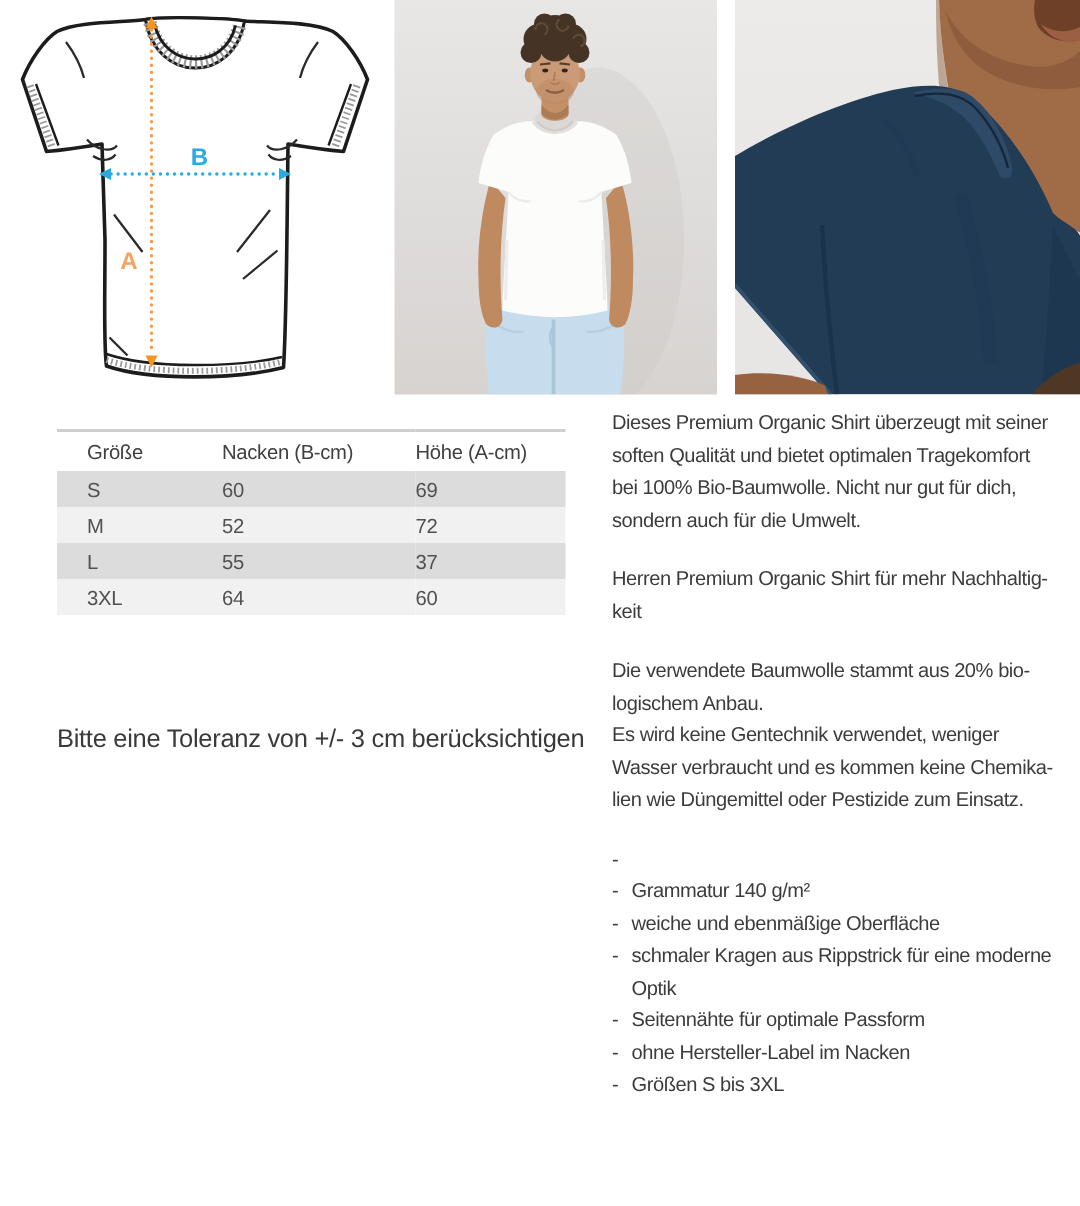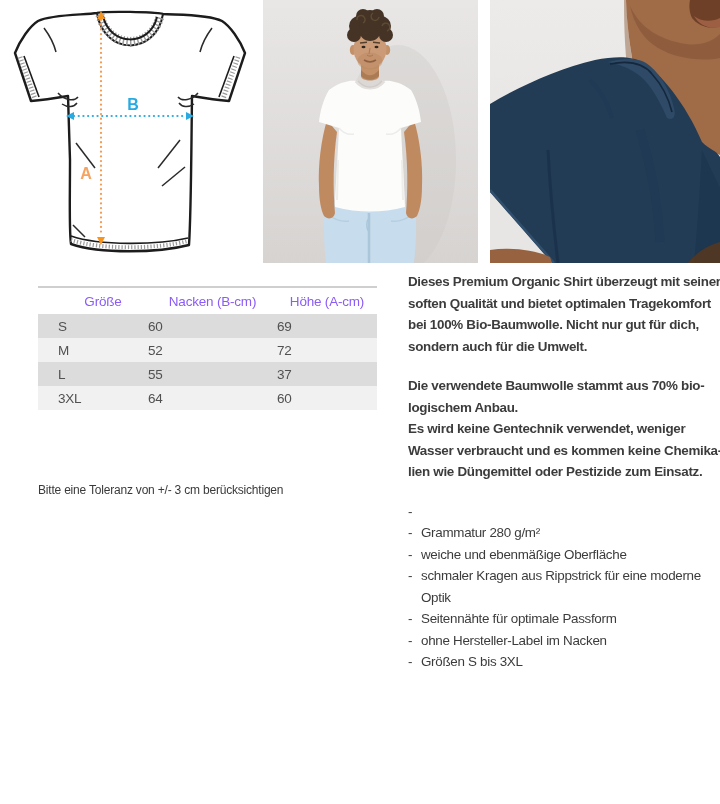--- a/index.html
+++ b/index.html
@@ -10,32 +10,32 @@
   #diagram{position:absolute;left:0;top:0;width:258px;height:262px;}
   #photo-model{position:absolute;left:263px;top:0;width:215px;height:263px;
                background:linear-gradient(#e9e7e6,#d6d3d1);overflow:hidden;}
   #photo-closeup{position:absolute;left:490px;top:0;width:230px;height:263px;
                background:linear-gradient(#edebe9,#e5e3e1);overflow:hidden;}
   #photo-model svg,#photo-closeup svg,#diagram svg{display:block;}
 
   
   #size-table{position:absolute;left:38px;top:286px;width:339px;border-collapse:collapse;
               table-layout:fixed;font-size:13.5px;letter-spacing:-0.2px;border-top:2px solid #cfcfcf;}
-  #size-table th{font-weight:400;color:#8b5cf6;text-align:center;height:26px;vertical-align:middle;padding:0;}
+  #size-table th{font-weight:400;color:#404040;text-align:left;height:26px;vertical-align:middle;padding:0;}
   #size-table td{color:#515151;height:24px;vertical-align:middle;padding:0;}
   #size-table th:first-child,#size-table td:first-child{padding-left:20px;}
   #size-table tbody tr:nth-child(odd){background:#dcdcdc;}
   #size-table tbody tr:nth-child(even){background:#f1f1f1;}
 
-  #tolerance-note{position:absolute;left:38px;top:483px;font-size:12px;letter-spacing:-0.2px;color:#3a3a3a;}
+  #tolerance-note{position:absolute;left:38px;top:483px;font-size:17px;letter-spacing:-0.2px;color:#3a3a3a;}
 
   
   #description{position:absolute;left:408px;top:271px;width:308px;font-size:13.4px;
                letter-spacing:-0.3px;line-height:21.5px;color:#3c3c3c;}
-  #description p{margin:0 0 18px 0;white-space:pre;font-weight:bold;}
+  #description p{margin:0 0 18px 0;white-space:pre;}
   #description ul{list-style:none;margin:0;padding:0;}
   #description li{display:flex;}
   #description .dash{width:13px;flex:none;}
   #description .btxt{white-space:pre;}
 </style>
 </head>
 <body>
 
 <div id="page">
 
@@ -206,32 +206,34 @@
     </tbody>
   </table>
 
   <div id="tolerance-note">Bitte eine Toleranz von +/- 3 cm berücksichtigen</div>
 
   <div id="description">
     <p>Dieses Premium Organic Shirt überzeugt mit seiner
 soften Qualität und bietet optimalen Tragekomfort
 bei 100% Bio-Baumwolle. Nicht nur gut für dich,
 sondern auch für die Umwelt.</p>
-    <p>Die verwendete Baumwolle stammt aus 70% bio-
+    <p>Herren Premium Organic Shirt für mehr Nachhaltig-
+keit</p>
+    <p>Die verwendete Baumwolle stammt aus 20% bio-
 logischem Anbau.
 Es wird keine Gentechnik verwendet, weniger
 Wasser verbraucht und es kommen keine Chemika-
 lien wie Düngemittel oder Pestizide zum Einsatz.</p>
     <ul>
       <li>
         <span class="dash">-</span>
       </li>
       <li>
         <span class="dash">-</span>
-        <span class="btxt">Grammatur 280 g/m²</span>
+        <span class="btxt">Grammatur 140 g/m²</span>
       </li>
       <li>
         <span class="dash">-</span>
         <span class="btxt">weiche und ebenmäßige Oberfläche</span>
       </li>
       <li>
         <span class="dash">-</span>
         <span class="btxt">schmaler Kragen aus Rippstrick für eine moderne
 Optik</span>
       </li>

